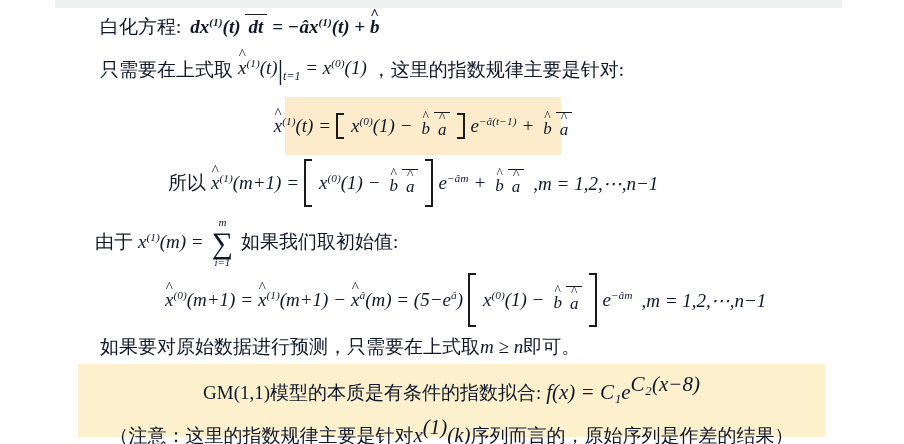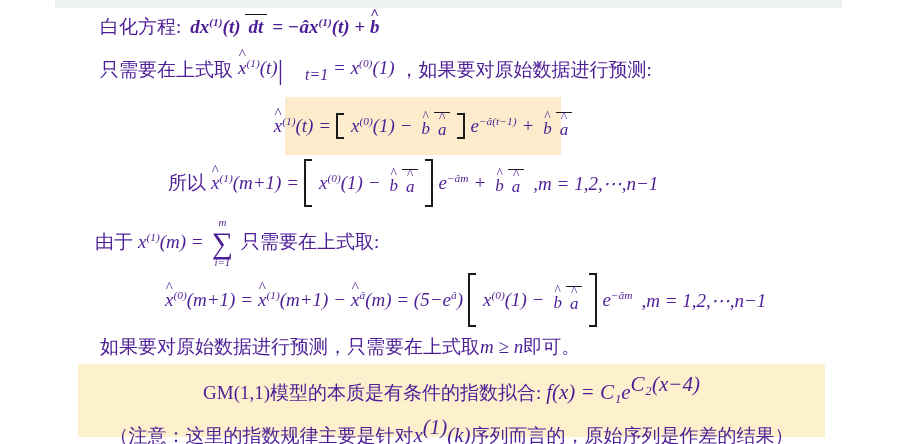--- a/index.html
+++ b/index.html
@@ -1,32 +1,32 @@
 <!DOCTYPE html>
 <html><head>
 <meta charset="utf-8">
 <style>
   html,body { margin:0; padding:0; background:#fff; }
   .page {
     position:relative; width:904px; height:444px; background:#ffffff;
-    font-family:"Liberation Serif","DejaVu Serif",serif; color:#4c1d95;
+    font-family:"Liberation Serif","DejaVu Serif",serif; color:#0f172a;
     overflow:hidden;
   }
   .strip { position:absolute; left:55px; top:0; width:787px; height:8px; }
 
   .row { position:absolute; display:flex; align-items:center; gap:5px; white-space:nowrap; }
   .plain { position:absolute; white-space:nowrap;text-align:right; }
 
   .t { font-size:19px; font-style:normal; }
   .m { font-size:19px; font-style:italic; }
   .mb { font-weight:700; }
   .chunk { display:inline-block; }
 
   .sup { font-size:0.6em; vertical-align:super; }
-  .sub { font-size:16px; vertical-align:-6px;margin-left:22px; }
+  .sub { font-size:12px; vertical-align:-6px; }
   .bigbar { font-size:27px; font-style:normal; vertical-align:-5px; }
 
   .hw { position:relative; display:inline-block; }
   .hw .h { position:absolute; left:50%; transform:translateX(-50%); top:-0.68em;
            font-size:0.8em; font-style:normal; line-height:1; }
 
   .frac { display:inline-flex; flex-direction:row; align-items:center;
           text-align:center; font-size:17px; line-height:1.1; font-style:italic; }
   .frac .num { padding:8px 4px 2px; }
   .frac .den { border-top:1.4px solid #1a1a1a; padding:8px 4px 1px; }
@@ -62,21 +62,21 @@
     <span class="frac big">
       <span class="num"><span class="m mb">dx</span><span class="sup m mb">(1)</span><span class="m mb">(t)</span></span>
       <span class="den"><span class="m mb">dt</span></span>
     </span>
     <span class="chunk m mb"><span>= −âx</span><span class="sup">(1)</span><span>(t) + </span><span class="hw"><span class="h">^</span><span>b</span></span></span>
   </div>
 
   <div class="row" style="left:100px; top:53px; height:34px;">
     <span class="t">只需要在上式取</span>
     <span class="chunk m"><span class="hw"><span class="h">^</span><span>x</span></span><span class="sup">(1)</span><span>(t)</span><span class="bigbar">|</span><span class="sub">t=1</span> <span>= x</span><span class="sup">(0)</span><span>(1)</span></span>
-    <span class="t">，如果要对原始数据进行预测:</span>
+    <span class="t">，这里的指数规律主要是针对:</span>
   </div>
 
   <div class="hlbox1" style="background-color: rgb(252, 236, 203);">
     <div class="row" style="position:static;">
       <span class="chunk m"><span class="hw"><span class="h">^</span><span>x</span></span><span class="sup">(1)</span><span>(t) =</span></span>
       <span class="brk l"></span>
       <span class="chunk m"><span>x</span><span class="sup">(0)</span><span>(1) −</span></span>
       <span class="frac">
         <span class="num"><span class="hw"><span class="h">^</span><span>b</span></span></span>
         <span class="den"><span class="hw"><span class="h">^</span><span>a</span></span></span>
@@ -111,21 +111,21 @@
   </div>
 
   <div class="row" style="left:95px; top:214px; height:56px;">
     <span class="t">由于</span>
     <span class="chunk m"><span>x</span><span class="sup">(1)</span><span>(m) =</span></span>
     <span class="sum">
       <span class="lim">m</span>
       <span class="sg">∑</span>
       <span class="lim">i=1</span>
     </span>
-    <span class="t">只需要在上式取:</span>
+    <span class="t">如果我们取初始值:</span>
   </div>
 
   <div class="row" style="left:165px; top:272px; height:56px;">
     <span class="chunk m"><span class="hw"><span class="h">^</span><span>x</span></span><span class="sup">(0)</span><span>(m+1) =</span></span>
     <span class="chunk m"><span class="hw"><span class="h">^</span><span>x</span></span><span class="sup">(1)</span><span>(m+1) −</span></span>
     <span class="chunk m"><span class="hw"><span class="h">^</span><span>x</span></span><span class="sup">â</span><span>(m) = (5−e</span><span class="sup">â</span><span>)</span></span>
     <span class="brk l"></span>
     <span class="chunk m"><span>x</span><span class="sup">(0)</span><span>(1) −</span></span>
     <span class="frac">
       <span class="num"><span class="hw"><span class="h">^</span><span>b</span></span></span>
@@ -135,20 +135,20 @@
     <span class="chunk m"><span>e</span><span class="sup">−âm</span></span>
     <span class="chunk m" style="margin-left:4px;">,m = 1,2,⋯,n−1</span>
   </div>
 
   <div class="plain" style="left:100px; top:334px; font-size:19px;">
     <span class="t">如果要对原始数据进行预测，只需要在上式取</span><span class="m">m ≥ n</span><span class="t">即可。</span>
   </div>
 
   <div class="hlbox2" style="background-color: rgb(253, 240, 205);">
     <div class="boxline" style="margin-top:3px;">
-      <span class="t">GM(1,1)模型的本质是有条件的指数拟合: </span><span class="m">f(x) = C₁e</span><span class="sup m">C₂(x−4)</span>
+      <span class="t">GM(1,1)模型的本质是有条件的指数拟合: </span><span class="m">f(x) = C₁e</span><span class="sup m">C₂(x−8)</span>
     </div>
     <div class="boxline">
       <span class="t">（注意：这里的指数规律主要是针对</span><span class="m">x</span><span class="sup m">(1)</span><span class="m">(k)</span><span class="t">序列而言的，原始序列是作差的结果）</span>
     </div>
   </div>
 
 </div>
 
 </body></html>

